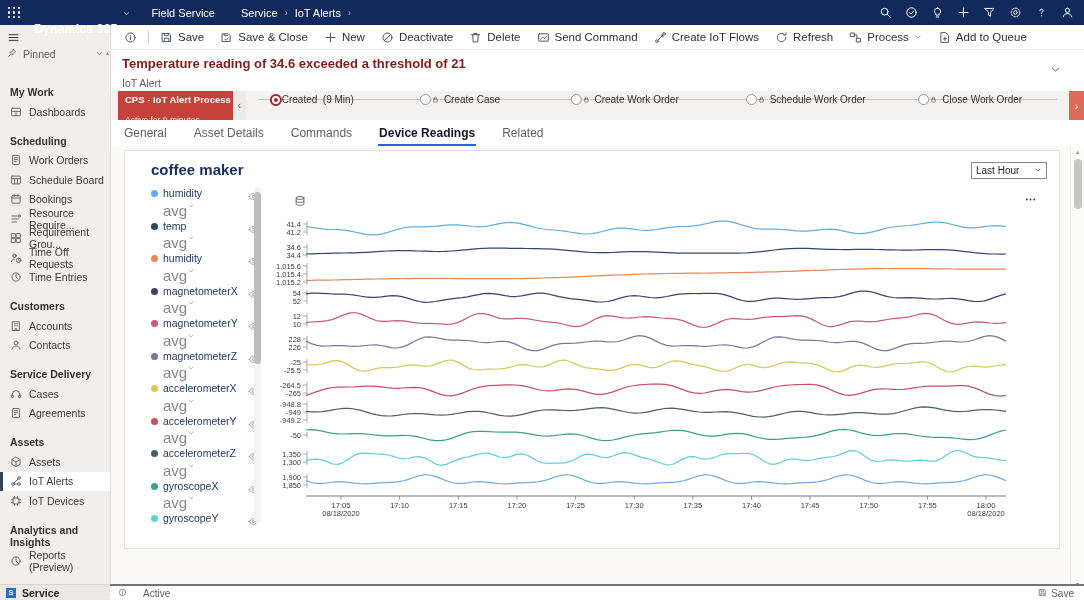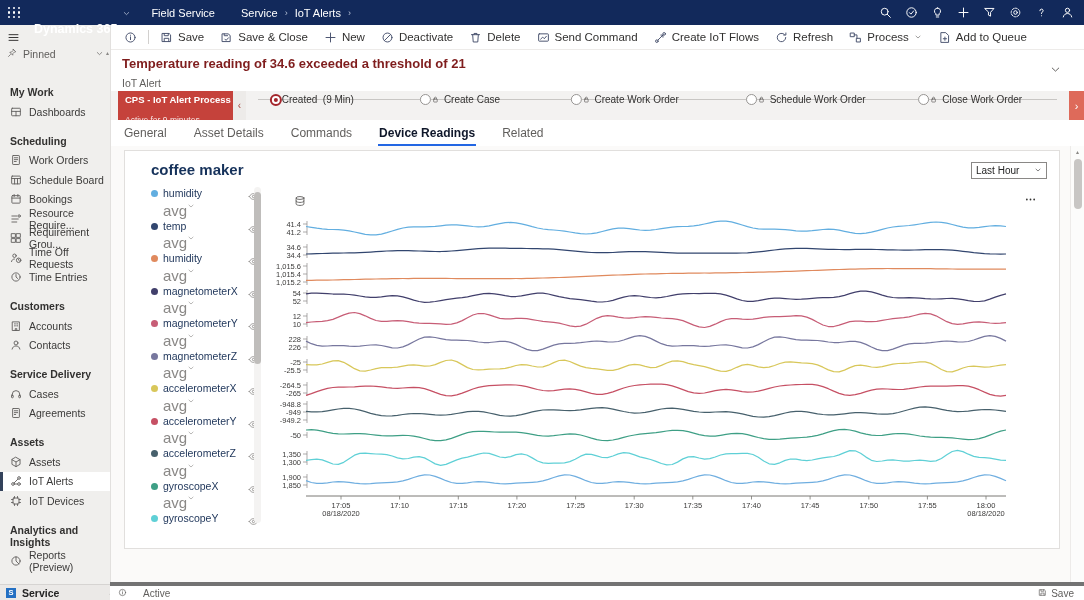--- a/index.html
+++ b/index.html
@@ -97,21 +97,21 @@
   .card-more .ic{width:13px;height:13px;}
   #chart-svg{position:absolute;left:140px;top:35px;}
   #chart-svg text{font-family:"Liberation Sans",sans-serif;}
 
   
   .vscroll{position:absolute;right:0;top:146px;width:13px;bottom:12px;background:#FCFCFB;border-left:1px solid #EDEBE9;z-index:15;}
   .vscroll .arr{position:absolute;left:0;right:0;text-align:center;font-size:6px;color:#8A8886;}
   .vscroll .thumb{position:absolute;left:2.5px;top:13px;width:8px;height:50px;background:#C8C6C4;border-radius:4px;cursor:pointer;}
 
   
-  .form-footer{position:absolute;left:110px;right:0;bottom:0;height:12px;background:#FFFFFF;border-top:4px solid #737373;overflow:hidden;display:flex;align-items:flex-start;padding:2px 10px 0 8px;font-size:10px;color:#605E5C;z-index:25;}
+  .form-footer{position:absolute;left:110px;right:0;bottom:0;height:12px;background:#FFFFFF;border-top:2px solid #737373;overflow:hidden;display:flex;align-items:flex-start;padding:2px 10px 0 8px;font-size:10px;color:#605E5C;z-index:25;}
   .footer-status{display:flex;align-items:flex-start;gap:16px;}
   .footer-status .ic{width:9px;height:9px;}
   .footer-save{margin-left:auto;display:flex;align-items:flex-start;gap:4px;}
   .footer-save .ic{width:9px;height:9px;}
 </style>
 </head>
 <body>
 
 <div id="app">
 

